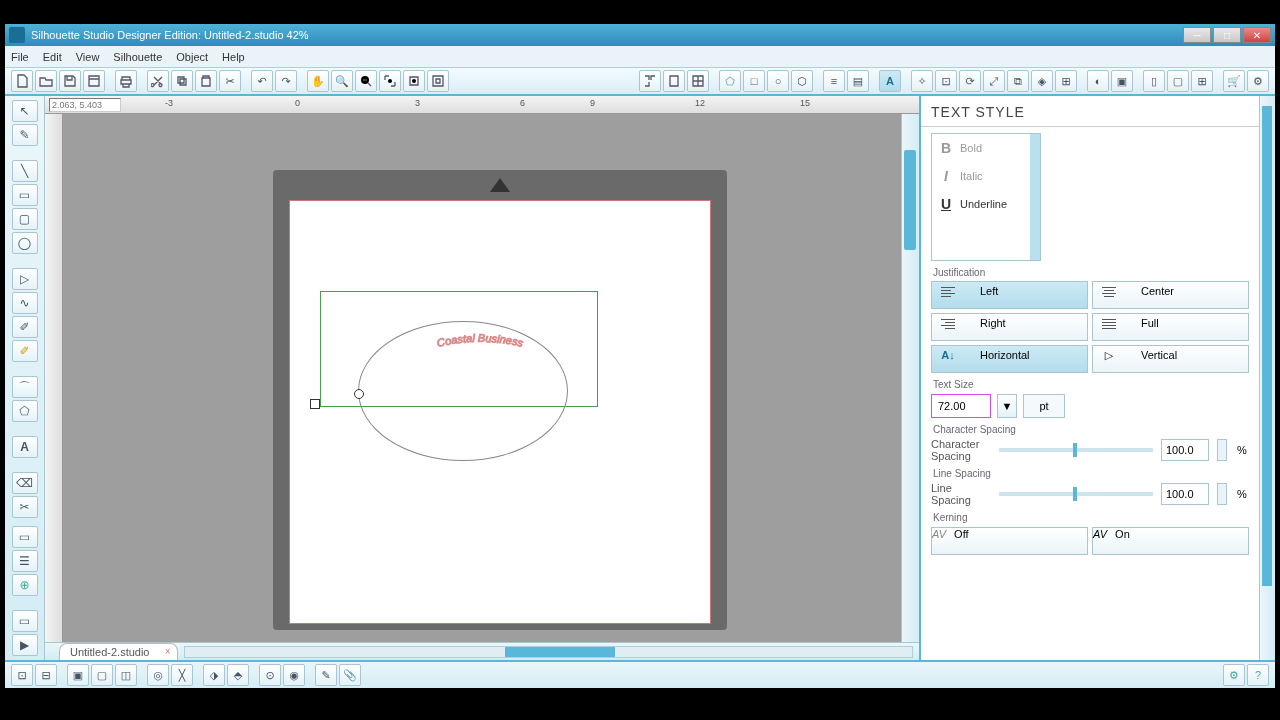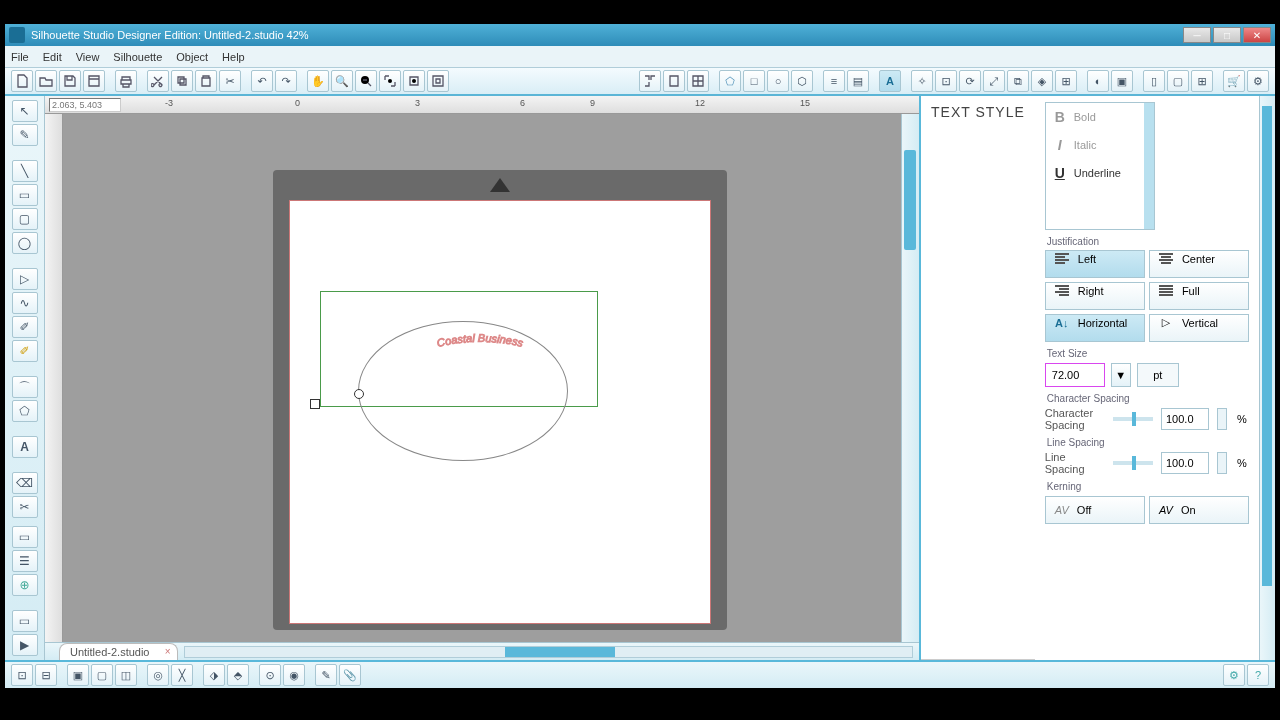--- a/index.html
+++ b/index.html
@@ -34,53 +34,53 @@
 .curved-text { position: absolute; left: 60px; top: 88px; width: 260px; text-align:center; }
 .oval { position: absolute; left: 68px; top: 120px; width: 210px; height: 140px; border: 1px solid #888; border-radius: 50%; }
 .ctrl-point { position: absolute; width: 10px; height: 10px; background: #fff; border: 1px solid #333; border-radius: 50%; }
 .vscroll { width: 18px; background: linear-gradient(90deg,#eaf6fa,#d4ecf4); border-left: 1px solid #a8c6d2; position: relative; }
 .vscroll .thumb { position: absolute; left: 2px; top: 36px; width: 12px; height: 100px; background: #59b8da; border-radius: 2px; }
 .hscroll-row { height: 18px; background: linear-gradient(#eaf6fa,#d4ecf4); border-top: 1px solid #a8c6d2; display: flex; align-items: center; }
 .tab { margin-left: 14px; padding: 2px 27px 2px 10px; background: #fff; border-top-left-radius: 8px; border-top-right-radius: 8px; border: 1px solid #bbb; border-bottom: none; font-size: 11px; color: #555; position: relative; }
 .tab .x { position: absolute; right: 6px; top: 2px; color: #c77; font-size: 10px; cursor: pointer; }
 .hs-track { flex:1; height:12px; margin:0 6px; background:#e0eef4; position:relative; border:1px solid #b0cdd9; }
 .hs-thumb { position:absolute; left:320px; width:110px; height:10px; background:#59b8da; }
-.right-panel { width: 340px; background: #fff; border-left: 2px solid #59b8da; display: flex; padding: 0; overflow:hidden;}
+.right-panel { width: 340px; background: #fff; border-left: 2px solid #59b8da; display: flex; flex-direction: column; padding: 0; overflow:hidden;}
 .panel-title { padding: 8px 10px 6px 10px; font-size: 14px; letter-spacing: 1px; color: #444; border-bottom: 1px solid #ccc; }
 .panel-body { flex:1; padding: 6px 10px; overflow-y:auto; }
 .font-row { display: flex; gap: 6px; margin-bottom: 6px; }
 .font-list { flex: 1; border: 1px solid #a8c6d2; height: 128px; overflow: hidden; position:relative; }
 .font-item { padding: 5px 8px; border-bottom: 1px solid #eee; font-size: 13px; cursor:pointer; }
 .font-item.sel { background: #b8e0ef; }
 .font-item:last-child { font-family: cursive; font-weight:bold;}
 .font-scroll { position:absolute; right:0; top:0; width:10px; height:100%; background:#b8e0ef; }
 .style-list { width: 110px; border: 1px solid #a8c6d2; height: 128px; position:relative;}
 .style-item { padding: 6px 6px; display: flex; align-items: center; gap: 6px; color: #999; font-size: 12px; }
 .style-item.active { color: #333; }
 .style-item .ic { width: 16px; font-weight: bold; font-size: 14px; text-align:center; }
 .section-label { font-size: 10px; color: #667; margin: 6px 0 3px 2px; }
 .btn-grid { display: grid; grid-template-columns: 1fr 1fr; gap: 4px; }
-.opt-btn { height: 28px; border: 1px solid #a8c6d2; background: linear-gradient(#fff,#eaf4f8); display: flex; align-items: flex-end; padding: 12px 8px; gap: 8px; cursor:pointer; }
+.opt-btn { height: 28px; border: 1px solid #a8c6d2; background: linear-gradient(#fff,#eaf4f8); display: flex; align-items: flex-start; padding: 3px 8px; gap: 24px; cursor:pointer; }
 .opt-btn.sel { background: linear-gradient(#cdeaf5,#b2dced); }
 .opt-btn .ic { width:16px; display:inline-flex; align-items:center; justify-content:center; }
 .lines { display:inline-block; width:14px; }
 .lines span { display:block; height:1.5px; background:#555; margin:1.5px 0; }
 .input-row { display: flex; align-items: center; gap: 6px; margin-top: 4px; }
 .num-input { width: 60px; height: 24px; border: 1px solid #d946ef; background:#fff; display:flex; align-items:center; padding:0 6px; }
 .dd { width: 20px; height:24px; border:1px solid #a8c6d2; background:linear-gradient(#fff,#e4f2f8); display:flex; align-items:center; justify-content:center; }
 .unit { width: 42px; height:24px; border:1px solid #a8c6d2; display:flex; align-items:center; justify-content:center; background:#f4f9fb; }
 .slider-row { display:flex; align-items:center; gap:8px; margin-top:2px; }
 .slider-label { width: 60px; font-size: 11px; color:#555; line-height:1.1; }
 .slider { flex:1; height:4px; background:#cde4ed; position:relative; }
 .slider .knob { position:absolute; left:48%; top:-5px; width:4px; height:14px; background:#59b8da; }
 .val { width:48px; height:22px; border:1px solid #a8c6d2; display:flex; align-items:center; padding:0 4px; background:#fff; }
 .spin { width:10px; height:22px; border:1px solid #a8c6d2; background:#eaf4f8; }
 .pct { width:14px; text-align:center; }
 .kern-row { display:grid; grid-template-columns:1fr 1fr; gap:4px; margin-top:4px;}
-.kern-btn { height:28px; border:1px solid #a8c6d2; background:linear-gradient(#fff,#eaf4f8); display:flex; align-items:center; padding:0 9px; gap:8px; }
+.kern-btn { height:28px; border:1px solid #a8c6d2; background:linear-gradient(#fff,#eaf4f8); display:flex; align-items:flex-start; padding:0 0; gap:8px; }
 .bottom-toolbar { height: 28px; background: linear-gradient(#eaf6fa,#d4ecf4); border-top: 2px solid #59b8da; display:flex; align-items:center; padding:0 6px; gap:2px; }
 svg path { stroke: #556; stroke-width: 1.3; fill: none; }
 .right-scroll { width:16px; background:linear-gradient(90deg,#eaf6fa,#d4ecf4); border-left:1px solid #a8c6d2; position:relative;}
 .right-scroll .thumb { position:absolute; left:2px; top:10px; width:10px; height:480px; background:#59b8da; }
 </style>
 </head>
 <body>
 
 <div class="app">
 

